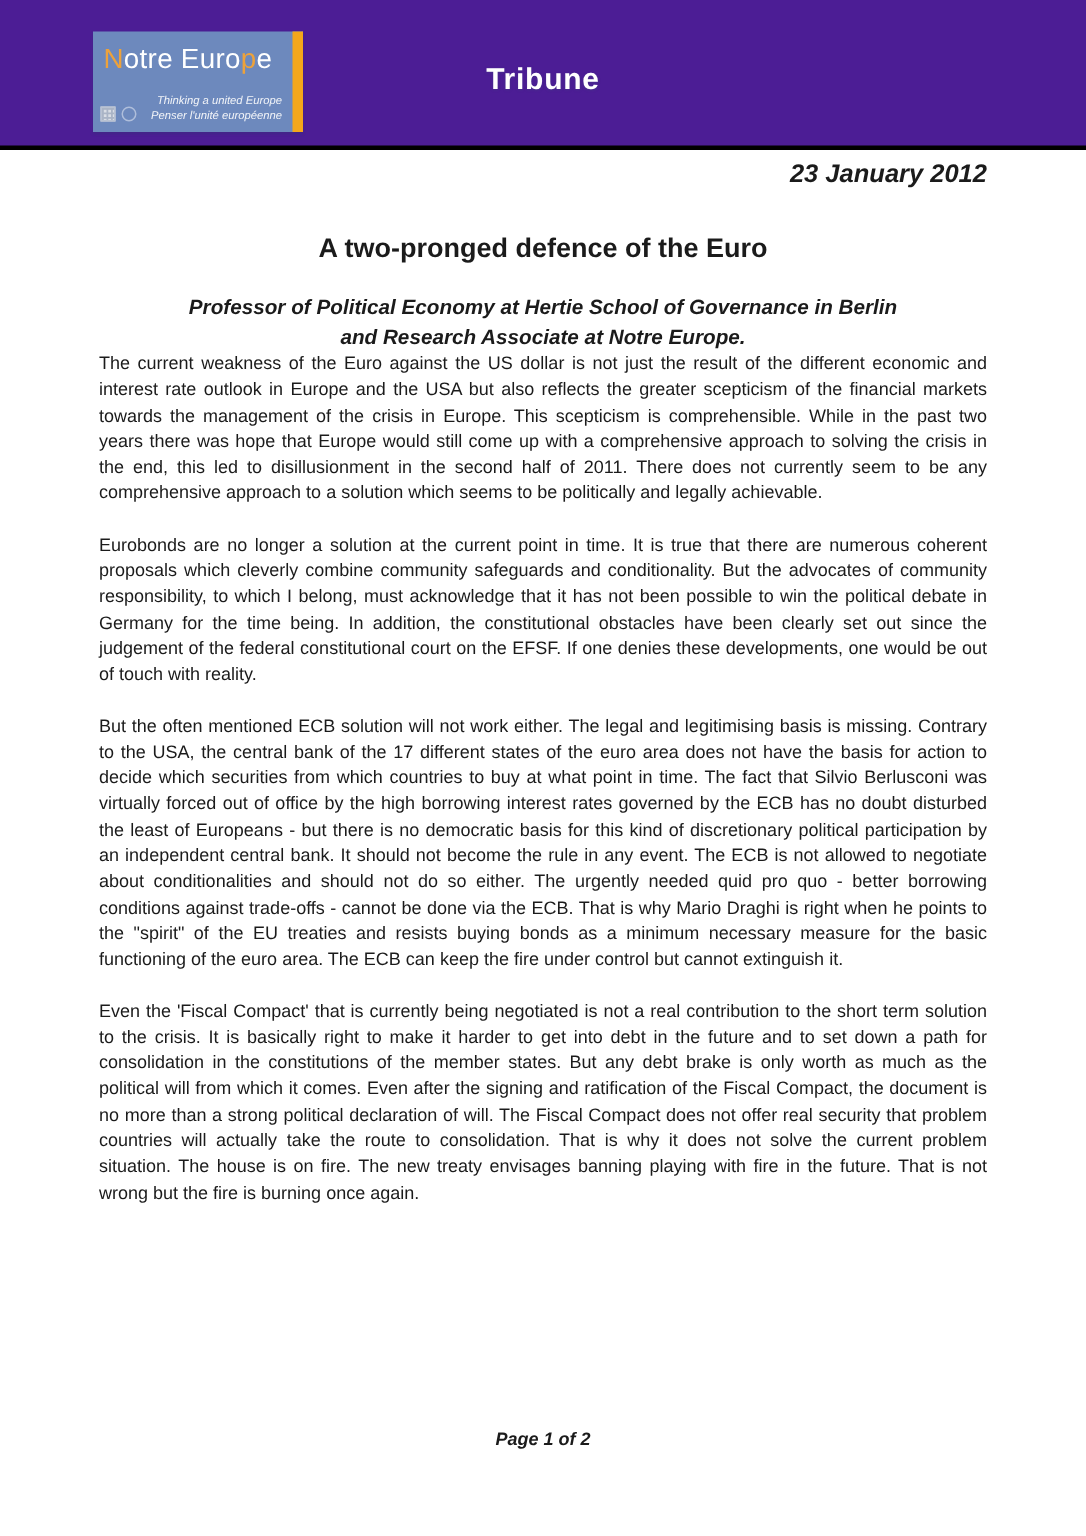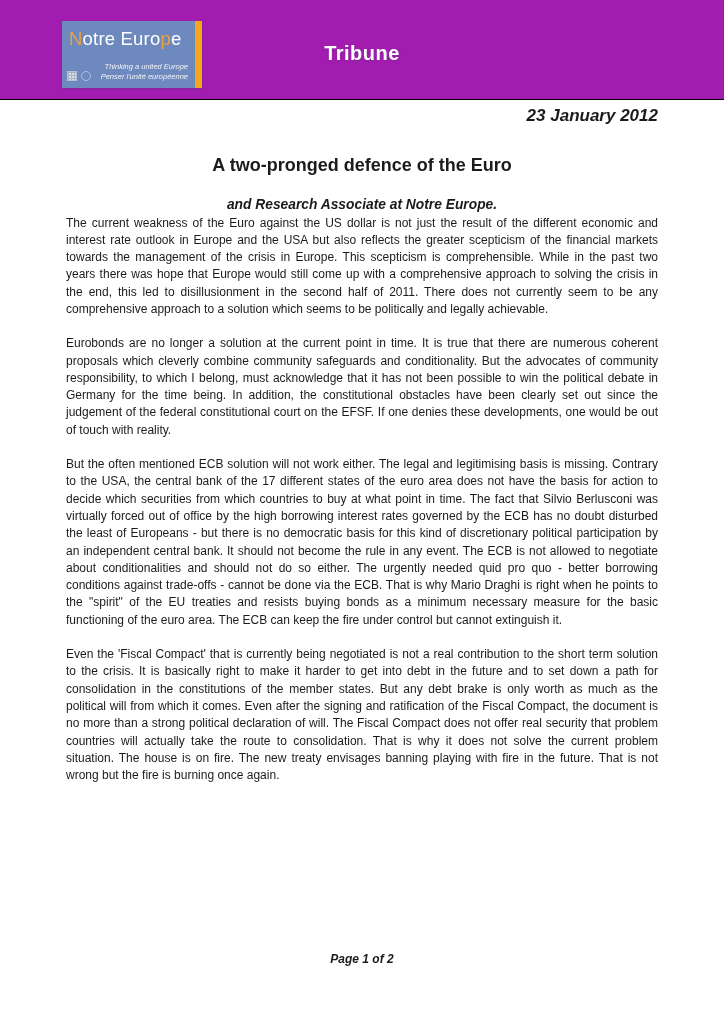--- a/index.html
+++ b/index.html
@@ -11,22 +11,22 @@
     height: 1024px;
     margin: 0 auto;
     background: #ffffff;
     overflow: hidden;
   }
   
   .banner {
     position: relative;
     width: 100%;
     height: 100px;
-    background: #a21caf;
-    border-bottom: 1px solid #000000;
+    background: #4c1d95;
+    border-bottom: 3px solid #000000;
   }
   .banner-title {
     position: absolute;
     left: 0; right: 0;
     top: 42px;
     text-align: center;
     color: #ffffff;
     font-size: 20px;
     font-weight: bold;
     letter-spacing: 0.5px;
@@ -159,20 +159,21 @@
       <div class="logo-bar"></div>
     </div>
     <div class="banner-title">Tribune</div>
   </header>
 
   <div class="date-line">23 January 2012</div>
 
   <main class="content">
     <h1 class="article-title">A two-pronged defence of the Euro</h1>
     <div class="byline">
+      <div>Professor of Political Economy at Hertie School of Governance in Berlin</div>
       <div>and Research Associate at Notre Europe.</div>
     </div>
     <div class="body-text">
       <p>The current weakness of the Euro against the US dollar is not just the result of the different economic and interest rate outlook in Europe and the USA but also reflects the greater scepticism of the financial markets towards the management of the crisis in Europe. This scepticism is comprehensible. While in the past two years there was hope that Europe would still come up with a comprehensive approach to solving the crisis in the end, this led to disillusionment in the second half of 2011. There does not currently seem to be any comprehensive approach to a solution which seems to be politically and legally achievable.</p>
       <p>Eurobonds are no longer a solution at the current point in time. It is true that there are numerous coherent proposals which cleverly combine community safeguards and conditionality. But the advocates of community responsibility, to which I belong, must acknowledge that it has not been possible to win the political debate in Germany for the time being. In addition, the constitutional obstacles have been clearly set out since the judgement of the federal constitutional court on the EFSF. If one denies these developments, one would be out of touch with reality.</p>
       <p>But the often mentioned ECB solution will not work either. The legal and legitimising basis is missing. Contrary to the USA, the central bank of the 17 different states of the euro area does not have the basis for action to decide which securities from which countries to buy at what point in time. The fact that Silvio Berlusconi was virtually forced out of office by the high borrowing interest rates governed by the ECB has no doubt disturbed the least of Europeans - but there is no democratic basis for this kind of discretionary political participation by an independent central bank. It should not become the rule in any event. The ECB is not allowed to negotiate about conditionalities and should not do so either. The urgently needed quid pro quo - better borrowing conditions against trade-offs - cannot be done via the ECB. That is why Mario Draghi is right when he points to the "spirit" of the EU treaties and resists buying bonds as a minimum necessary measure for the basic functioning of the euro area. The ECB can keep the fire under control but cannot extinguish it.</p>
       <p>Even the 'Fiscal Compact' that is currently being negotiated is not a real contribution to the short term solution to the crisis. It is basically right to make it harder to get into debt in the future and to set down a path for consolidation in the constitutions of the member states. But any debt brake is only worth as much as the political will from which it comes. Even after the signing and ratification of the Fiscal Compact, the document is no more than a strong political declaration of will. The Fiscal Compact does not offer real security that problem countries will actually take the route to consolidation. That is why it does not solve the current problem situation. The house is on fire. The new treaty envisages banning playing with fire in the future. That is not wrong but the fire is burning once again.</p>
     </div>
   </main>
 

